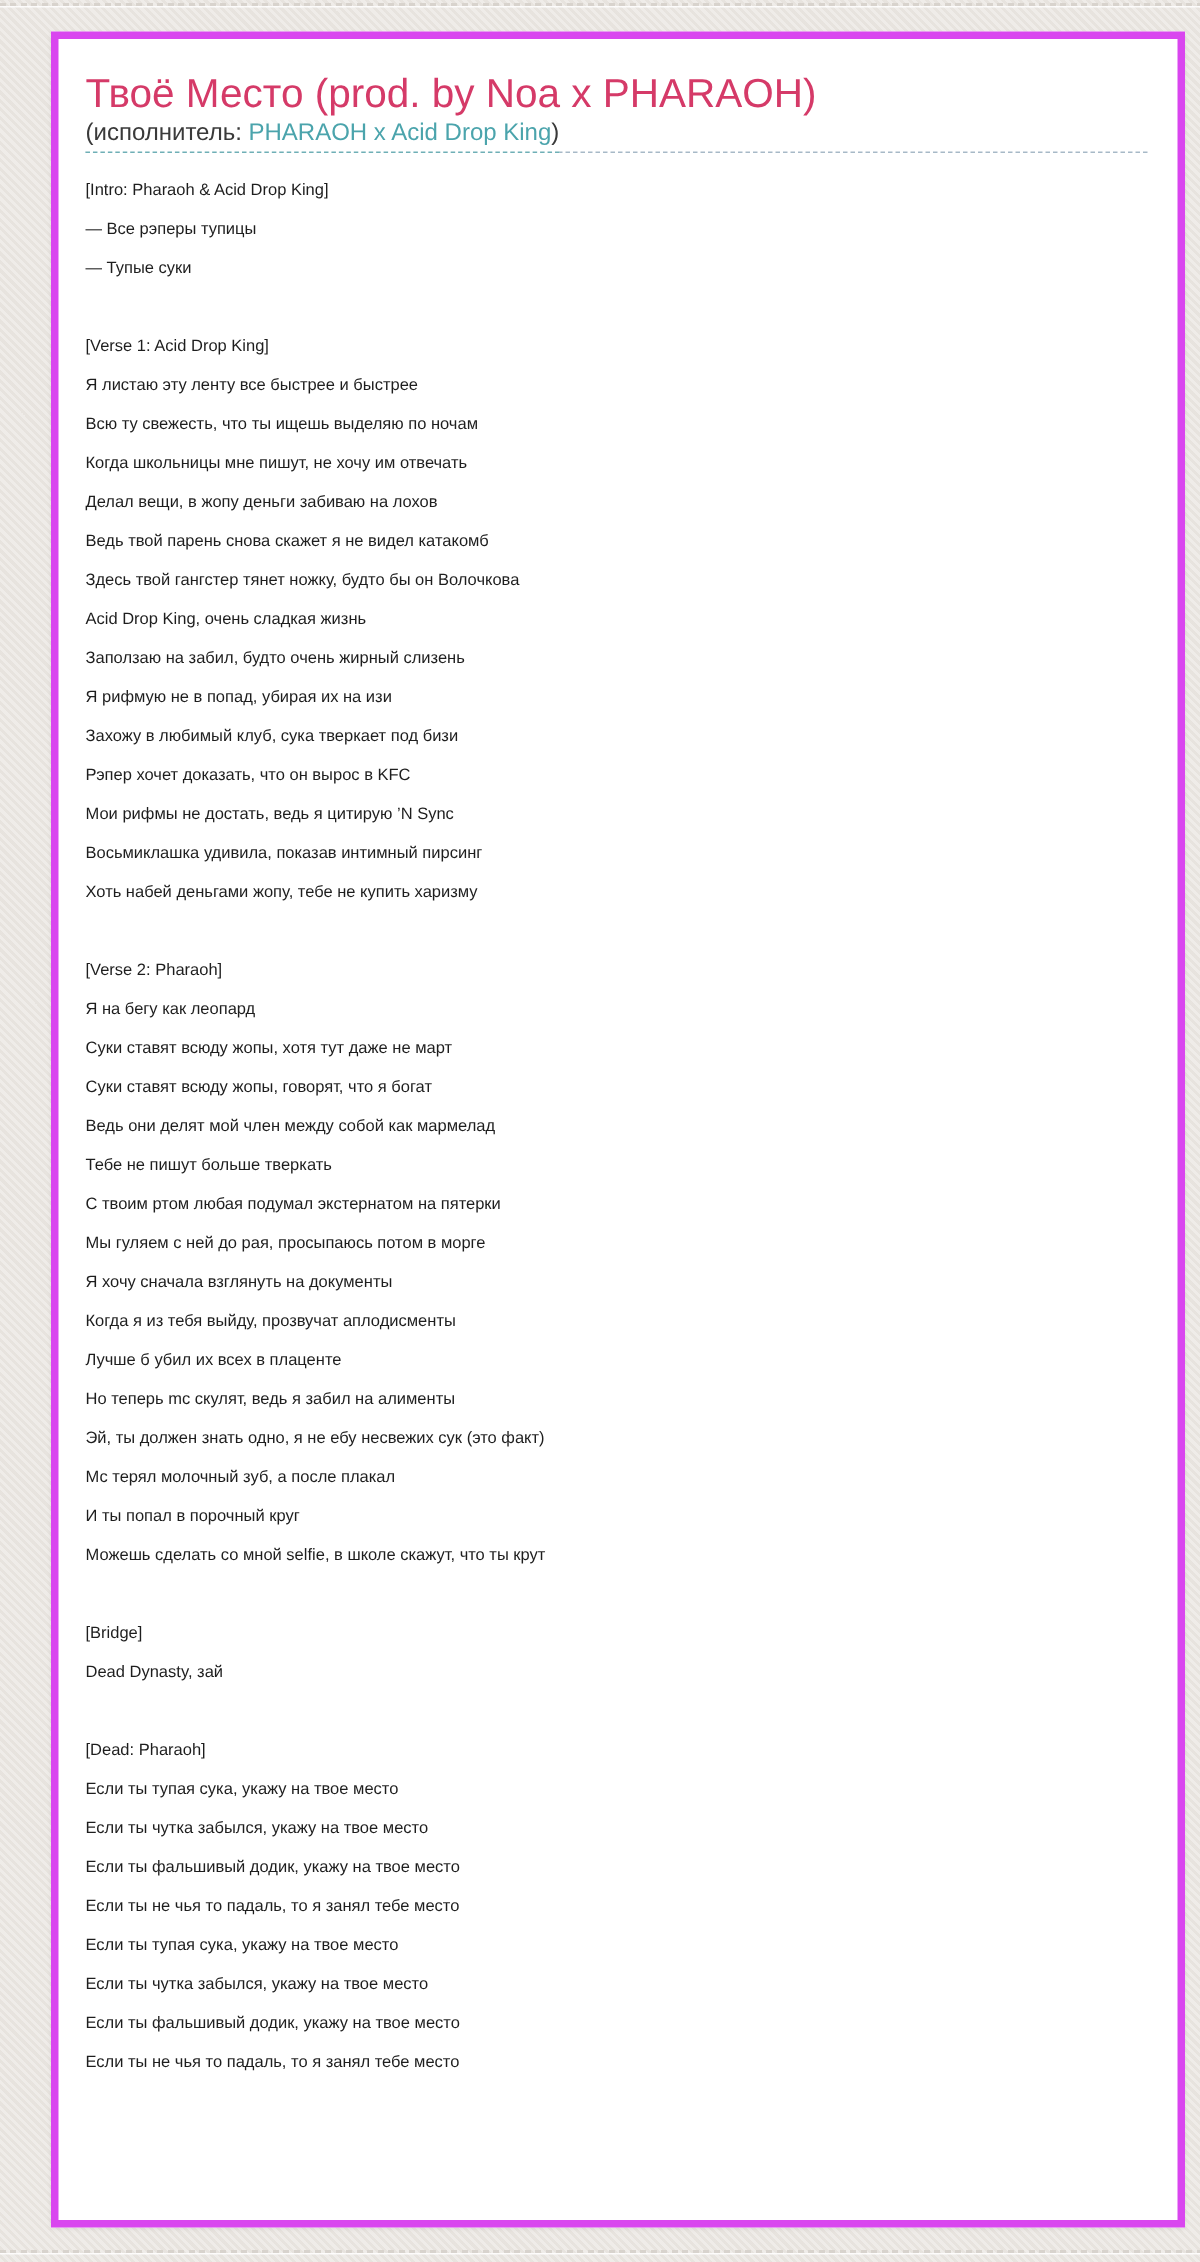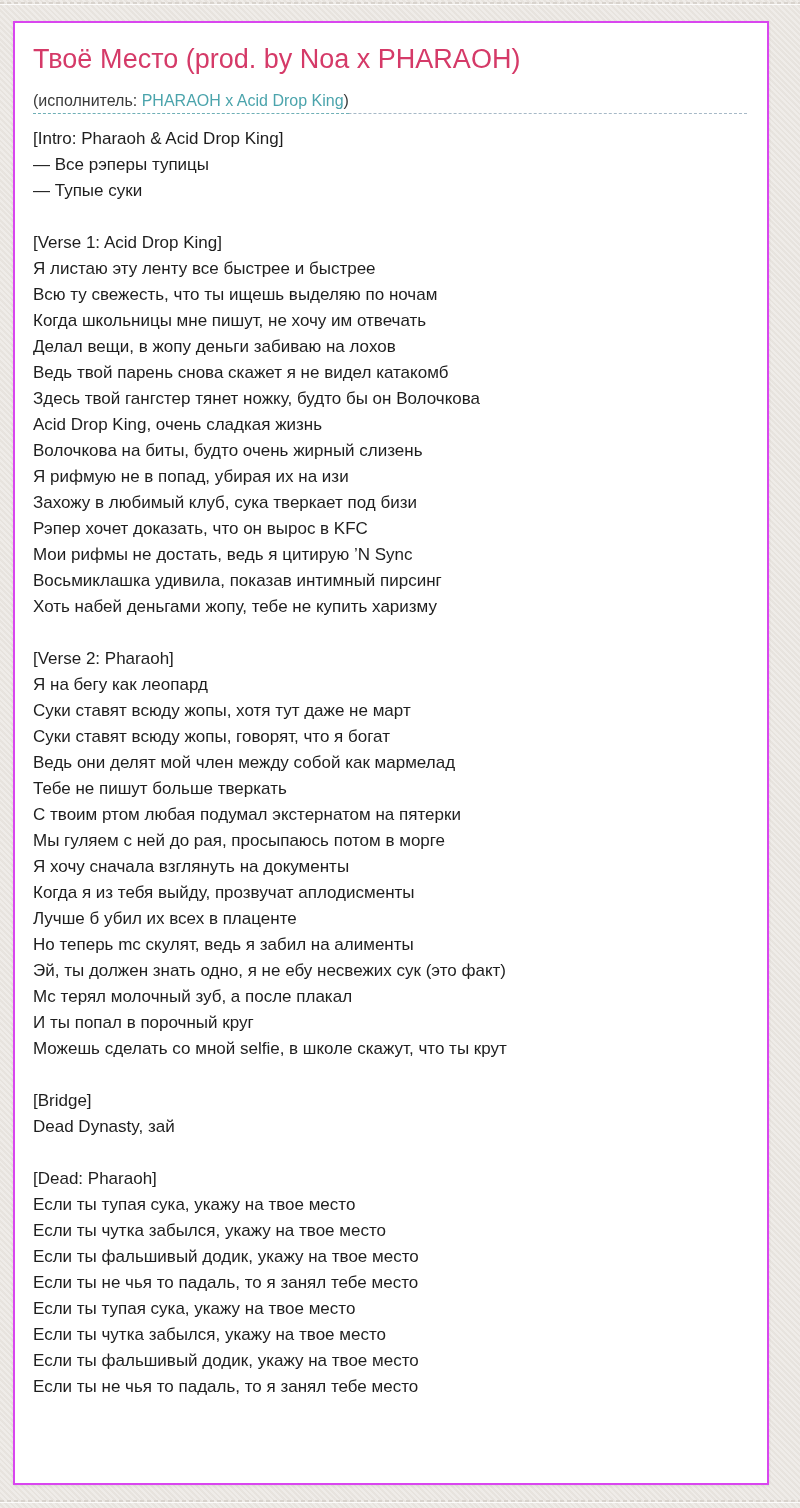--- a/index.html
+++ b/index.html
@@ -25,44 +25,44 @@
     width: 100%;
     height: 2px;
     background: repeating-linear-gradient(90deg, #d8d3cd 0 4px, transparent 4px 7px);
     box-shadow: 0 1px 0 rgba(255,255,255,0.85);
   }
   .stitch.top { top: 2px; }
   .stitch.bottom { top: 1500px; }
 
   .card {
     position: absolute;
-    left: 13px;
+    left: 34px;
     top: 21px;
     width: 756px;
     height: 1464px;
     background: #ffffff;
-    border: 2px solid #d946ef;
+    border: 5px solid #d946ef;
     box-shadow: 0 1px 3px rgba(0,0,0,0.07);
     box-sizing: border-box;
     padding: 20px 18px 24px 18px;
   }
 
   .song-title {
     margin: 0;
     font-size: 27px;
     font-weight: 400;
     line-height: 32px;
     color: #d53a68;
     letter-spacing: 0;
   }
 
   .subtitle-row {
     position: relative;
     display: block;
-    margin-top: 16px;
+    margin-top: 1px;
     height: 23px;
   }
   .subtitle-row::after {
     content: "";
     position: absolute;
     left: 0;
     right: 2px;
     bottom: 0;
     border-bottom: 1px dashed #a7b9c7;
   }
@@ -78,21 +78,21 @@
     border-bottom: 1px dashed #6fafb6;
   }
   .artist-link {
     color: #4ba4ac;
     text-decoration: none;
     cursor: pointer;
   }
 
   .lyrics {
     margin-top: 12px;
-    font-size: 17px;
+    font-size: 11px;
     line-height: 26px;
     color: #1e1e1e;
   }
   .lyrics-section { margin: 0 0 26px 0; }
   .lyrics-section:last-child { margin-bottom: 0; }
   .lyrics-line { white-space: pre; }
 </style>
 </head>
 <body>
 
@@ -115,21 +115,21 @@
       </div>
       <div class="lyrics-section">
         <div class="lyrics-line">[Verse 1: Acid Drop King]</div>
         <div class="lyrics-line">Я листаю эту ленту все быстрее и быстрее</div>
         <div class="lyrics-line">Всю ту свежесть, что ты ищешь выделяю по ночам</div>
         <div class="lyrics-line">Когда школьницы мне пишут, не хочу им отвечать</div>
         <div class="lyrics-line">Делал вещи, в жопу деньги забиваю на лохов</div>
         <div class="lyrics-line">Ведь твой парень снова скажет я не видел катакомб</div>
         <div class="lyrics-line">Здесь твой гангстер тянет ножку, будто бы он Волочкова</div>
         <div class="lyrics-line">Acid Drop King, очень сладкая жизнь</div>
-        <div class="lyrics-line">Волочкова на биты, будто очень жирный слизень</div>
+        <div class="lyrics-line">Заползаю на забил, будто очень жирный слизень</div>
         <div class="lyrics-line">Я рифмую не в попад, убирая их на изи</div>
         <div class="lyrics-line">Захожу в любимый клуб, сука тверкает под бизи</div>
         <div class="lyrics-line">Рэпер хочет доказать, что он вырос в KFC</div>
         <div class="lyrics-line">Мои рифмы не достать, ведь я цитирую ’N Sync</div>
         <div class="lyrics-line">Восьмиклашка удивила, показав интимный пирсинг</div>
         <div class="lyrics-line">Хоть набей деньгами жопу, тебе не купить харизму</div>
       </div>
       <div class="lyrics-section">
         <div class="lyrics-line">[Verse 2: Pharaoh]</div>
         <div class="lyrics-line">Я на бегу как леопард</div>

